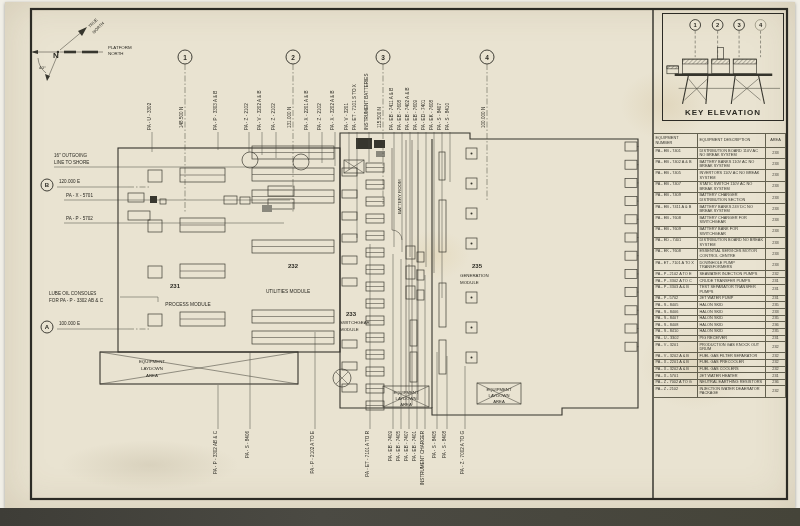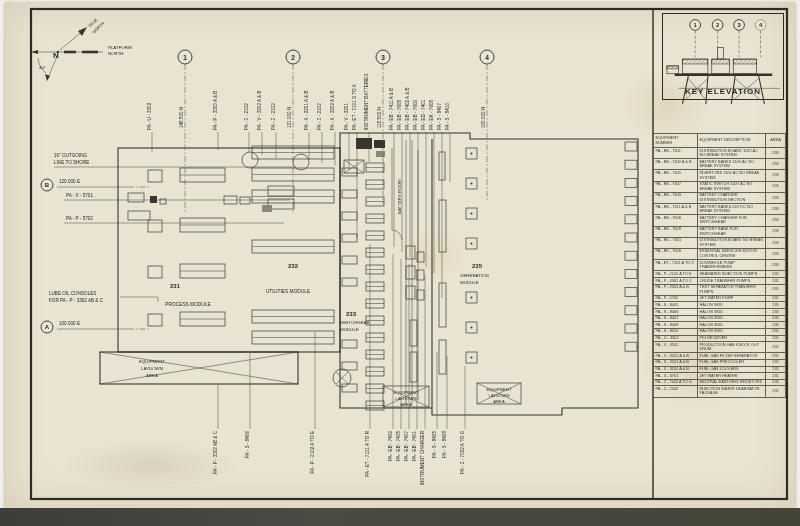--- a/index.html
+++ b/index.html
@@ -23,21 +23,21 @@
   .equip{stroke:#3c3b32;stroke-width:0.7;fill:none;}
   .ln{stroke:#4a4940;stroke-width:0.5;fill:none;}
   .dash{stroke:#45443b;stroke-width:0.5;stroke-dasharray:6 2 1.5 2;fill:none;}
   .dashf{stroke:#55544a;stroke-width:0.6;stroke-dasharray:3 2;fill:none;}
   .dark{fill:#37362e;stroke:none;}
   .grey{fill:#8a887d;stroke:none;}
   .mkr{fill:#e9e3d1;stroke:#2e2d26;stroke-width:0.9;}
   .faded{stroke:#9b9784;}
   .hatchf{fill:url(#hatch);stroke:#3c3b32;stroke-width:0.6;}
   
-  #key-elev-box{position:absolute;left:662px;top:13px;width:122px;height:87px;border:1.2px solid #2c2b25;box-sizing:border-box;}
+  #key-elev-box{position:absolute;left:662px;top:13px;width:122px;height:108px;border:1.2px solid #2c2b25;box-sizing:border-box;}
   #key-title{position:absolute;left:0;bottom:3px;width:100%;text-align:center;font-size:8px;font-weight:bold;letter-spacing:1px;color:#2b2a23;}
   #eq-table-wrap{position:absolute;left:653px;top:133px;width:132px;}
   table.eq{border-collapse:collapse;width:132px;table-layout:fixed;}
   table.eq th,table.eq td{border:0.6px solid #63604f;padding:0.5px 1.5px;font-size:3.9px;line-height:1.18;
       color:#3a3931;text-transform:uppercase;vertical-align:top;text-align:left;overflow:hidden;font-weight:normal;}
   table.eq th{height:12px;vertical-align:middle;}
   table.eq td:first-child{white-space:nowrap;}
   table.eq .area{text-align:center;vertical-align:middle;}
 </style>
 </head>

